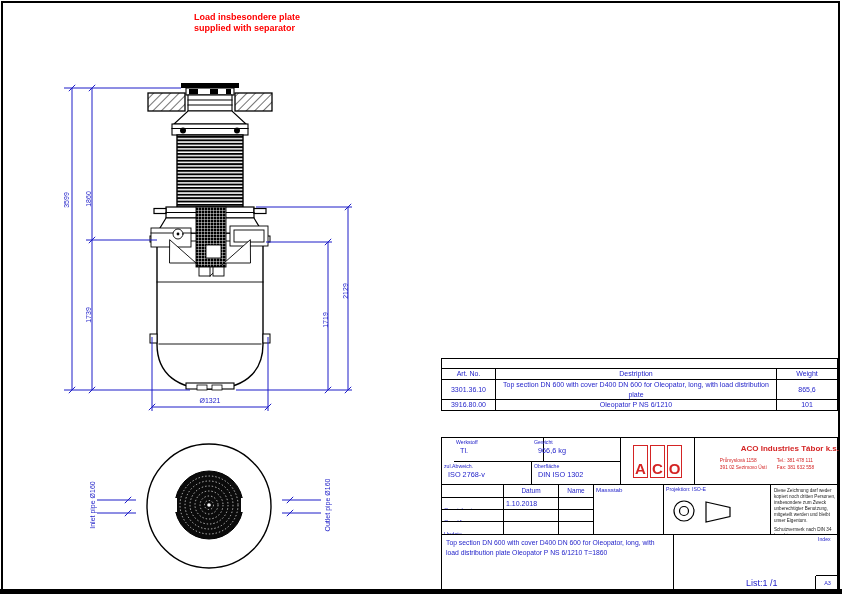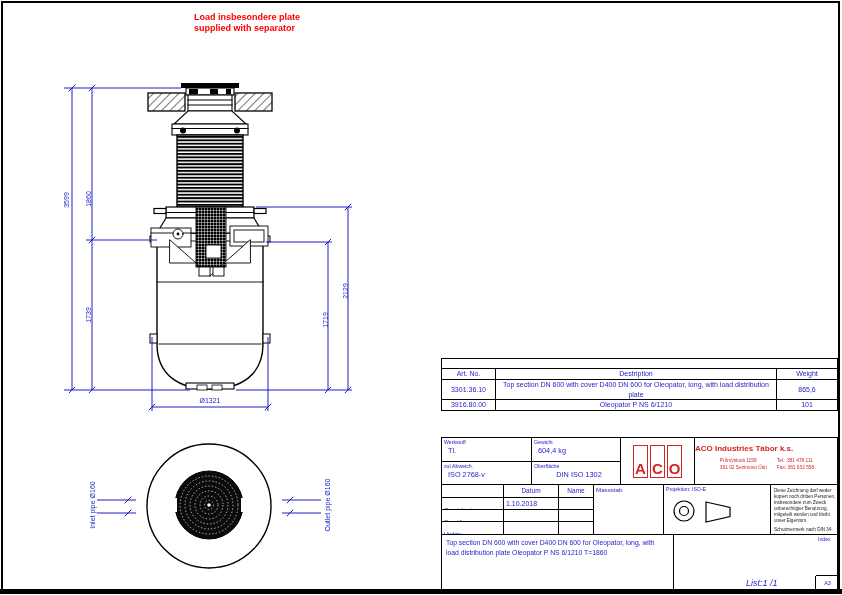--- a/index.html
+++ b/index.html
@@ -58,30 +58,30 @@
   .hdr { font-size: 6.5px; text-align: center; line-height: 12px; }
   .rowlbl { font-size: 5.6px; line-height: 11px; padding-left: 2px; }
 
   .logo-wrap { display: flex; gap: 2px; justify-content: center; align-items: center; height: 100%; }
   .logo-box {
     width: 15px; height: 33px; border: 1.8px solid var(--lred);
     display: flex; align-items: flex-end; justify-content: center;
     color: var(--lred); font-weight: bold; font-size: 15px; line-height: 1;
     padding-bottom: 1px;
   }
-  .company-name { color: var(--lred); font-size: 8px; font-weight: bold; text-align: left; padding-top: 6px; }
+  .company-name { color: var(--lred); font-size: 8px; font-weight: bold; text-align: right; padding-top: 6px; }
   .company-cols { display: flex; justify-content: center; gap: 10px; padding-top: 4px; }
   .company-cols div { color: var(--lred); font-size: 4.8px; line-height: 1.5; }
 
   .disclaimer { font-size: 4.6px; line-height: 1.3; color: #222; padding: 3px 2px 0 3px; }
   .disclaimer p { margin-bottom: 3px; }
 
   .desc-text { font-size: 6.8px; line-height: 1.45; color: var(--blue); padding: 3px 4px; }
   .dwg-nr { font-size: 19px; color: var(--blue); text-align: center; margin-top: 6px; letter-spacing: 0.5px; }
-  .list-cell { font-size: 9px; color: var(--blue); line-height: 14px; padding-left: 72px; font-style: italic; }
+  .list-cell { font-size: 9px; color: var(--blue); line-height: 14px; padding-left: 72px; }
   .a3-cell { font-size: 5.5px; color: var(--blue); text-align: center; line-height: 14px; }
 </style>
 </head>
 <body>
 
 <div class="frame"></div>
 <div class="bottom-bar"></div>
 
 <svg class="abs" style="left:0;top:0" width="842" height="595" viewBox="0 0 842 595">
   <defs>
@@ -258,35 +258,35 @@
   </div>
   <div class="prow" style="height:10px;border-bottom:none">
     <div class="pc c1">3916.80.00</div>
     <div class="pc c2">Oleopator P NS 6/1210</div>
     <div class="pc c3">101</div>
   </div>
 </div>
 
 <div class="tblock">
 
-  <div class="cell" style="left:0;top:0;width:90px;height:24px">
+  <div class="cell" style="left:12px;top:0;width:90px;height:24px">
     <span class="clabel">Werkstoff</span>
     <span class="cvalue">Tl.</span>
   </div>
   <div class="cell" style="left:0;top:24px;width:90px;height:23px">
     <span class="clabel">zul.Abweich.</span>
     <span class="cvalue">ISO 2768-v</span>
   </div>
   <div class="cell" style="left:90px;top:0;width:89px;height:24px">
     <span class="clabel">Gewicht</span>
-    <span class="cvalue">604,4 kg</span>
+    <span class="cvalue">966,6 kg</span>
   </div>
   <div class="cell" style="left:90px;top:24px;width:89px;height:23px">
     <span class="clabel">Oberfläche</span>
-    <span class="cvalue" style="text-align:center">DIN ISO 1302</span>
+    <span class="cvalue" style="text-align:left">DIN ISO 1302</span>
   </div>
   <div class="cell" style="left:179px;top:0;width:74px;height:47px">
     <div class="logo-wrap">
       <span class="logo-box">A</span>
       <span class="logo-box">C</span>
       <span class="logo-box">O</span>
     </div>
   </div>
   <div class="cell noR" style="left:253px;top:0;width:144px;height:47px">
     <div class="company-name">ACO Industries Tábor k.s.</div>

